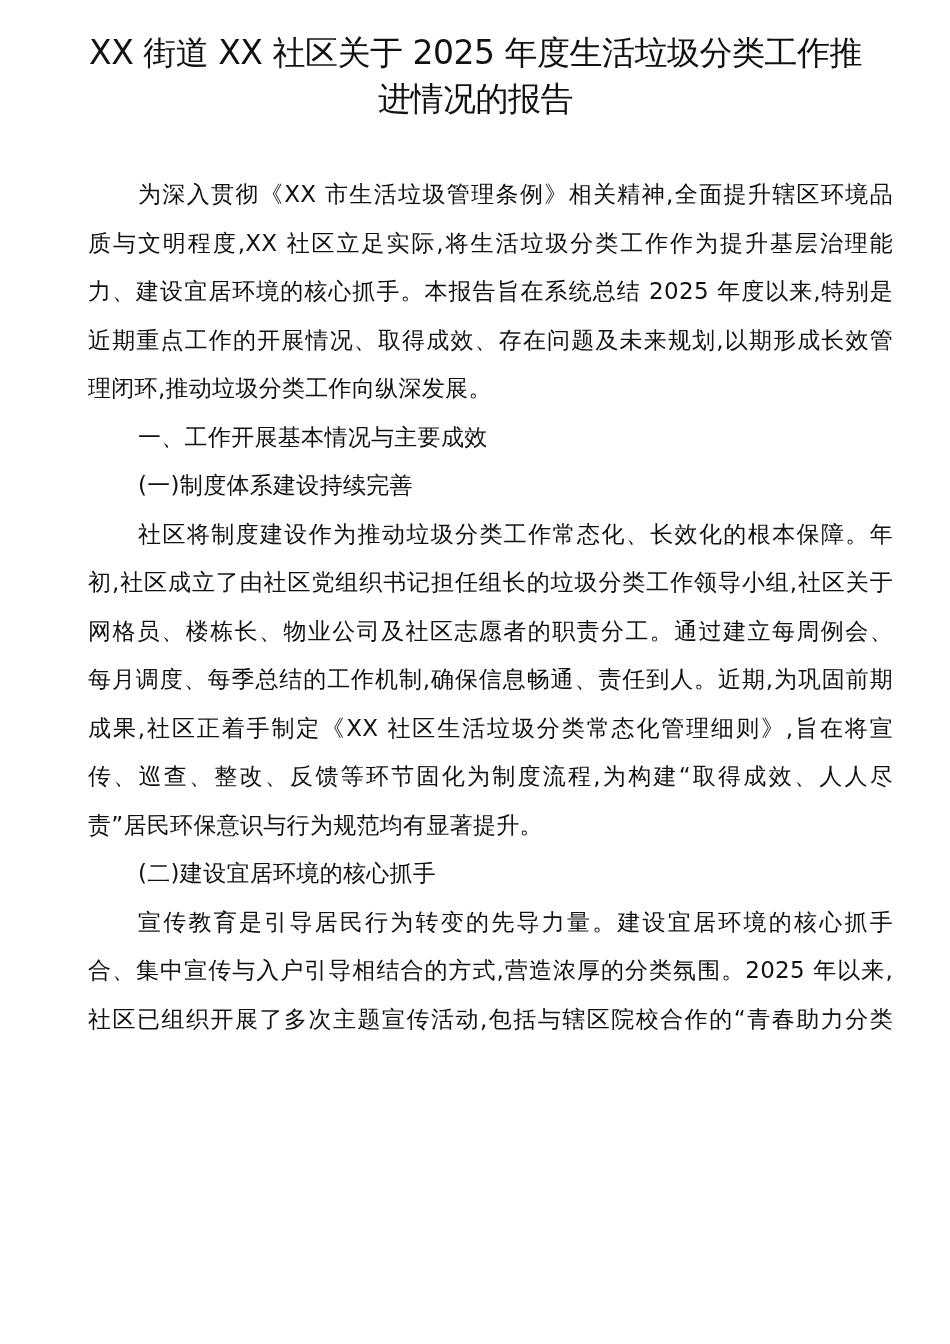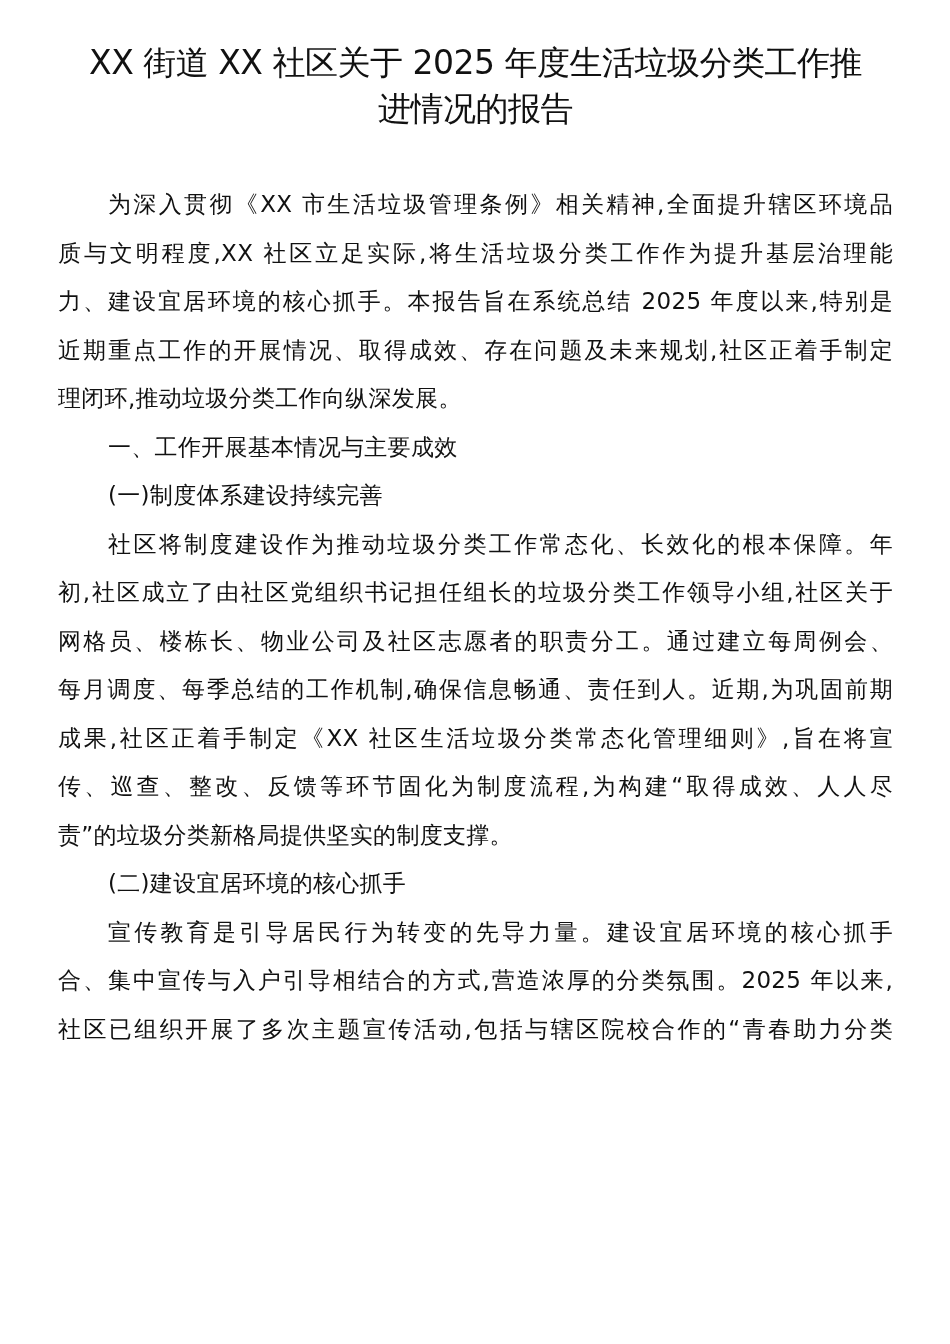--- a/index.html
+++ b/index.html
@@ -16,30 +16,31 @@
       color: #111111;
     }
     .page {
       position: absolute;
       left: 58px;
       top: 0;
       width: 835px;
     }
     .title {
       margin: 0;
-      padding-top: 40px;
+      padding-top: 30px;
       font-size: 33px;
       font-weight: normal;
       line-height: 46px;
       text-align: center;
       letter-spacing: -0.5px;
       color: #111111;
     }
     .body {
       margin-top: 48px;
+      margin-left: 30px;
     }
     .p {
       margin: 0;
       font-size: 23px;
       line-height: 48.5px;
       text-indent: 50px;
       text-align: justify;
       text-align-last: left;
       letter-spacing: 0.3px;
       word-break: break-all;
@@ -68,41 +69,41 @@
     <span class="tline" style="display:block;">XX 街道 XX 社区关于 2025 年度生活垃圾分类工作推</span>
     <span class="tline" style="display:block;">进情况的报告</span>
   </h1>
 
   <div class="body">
 
     <div class="p lines">
       <span class="line first">为深入贯彻《XX 市生活垃圾管理条例》相关精神,全面提升辖区环境品</span>
       <span class="line">质与文明程度,XX 社区立足实际,将生活垃圾分类工作作为提升基层治理能</span>
       <span class="line">力、建设宜居环境的核心抓手。本报告旨在系统总结 2025 年度以来,特别是</span>
-      <span class="line">近期重点工作的开展情况、取得成效、存在问题及未来规划,社区正着手制定</span>
+      <span class="line">近期重点工作的开展情况、取得成效、存在问题及未来规划,以期形成长效管</span>
       <span class="line last">理闭环,推动垃圾分类工作向纵深发展。</span>
     </div>
 
     <div class="p lines">
       <span class="line first last">一、工作开展基本情况与主要成效</span>
     </div>
 
 
     <div class="p lines">
       <span class="line first last">(一)制度体系建设持续完善</span>
     </div>
 
     <div class="p lines">
       <span class="line first">社区将制度建设作为推动垃圾分类工作常态化、长效化的根本保障。年</span>
       <span class="line">初,社区成立了由社区党组织书记担任组长的垃圾分类工作领导小组,社区关于</span>
       <span class="line">网格员、楼栋长、物业公司及社区志愿者的职责分工。通过建立每周例会、</span>
       <span class="line">每月调度、每季总结的工作机制,确保信息畅通、责任到人。近期,为巩固前期</span>
       <span class="line">成果,社区正着手制定《XX 社区生活垃圾分类常态化管理细则》,旨在将宣</span>
       <span class="line">传、巡查、整改、反馈等环节固化为制度流程,为构建“取得成效、人人尽</span>
-      <span class="line last">责”的垃圾分类新格局提供坚实的制度支撑。</span>
+      <span class="line last">责”居民环保意识与行为规范均有显著提升。</span>
     </div>
 
     <div class="p lines">
       <span class="line first last">(二)建设宜居环境的核心抓手</span>
     </div>
 
     <div class="p lines">
       <span class="line first">宣传教育是引导居民行为转变的先导力量。建设宜居环境的核心抓手</span>
       <span class="line">合、集中宣传与入户引导相结合的方式,营造浓厚的分类氛围。2025 年以来,</span>
       <span class="line">社区已组织开展了多次主题宣传活动,包括与辖区院校合作的“青春助力分类</span>

